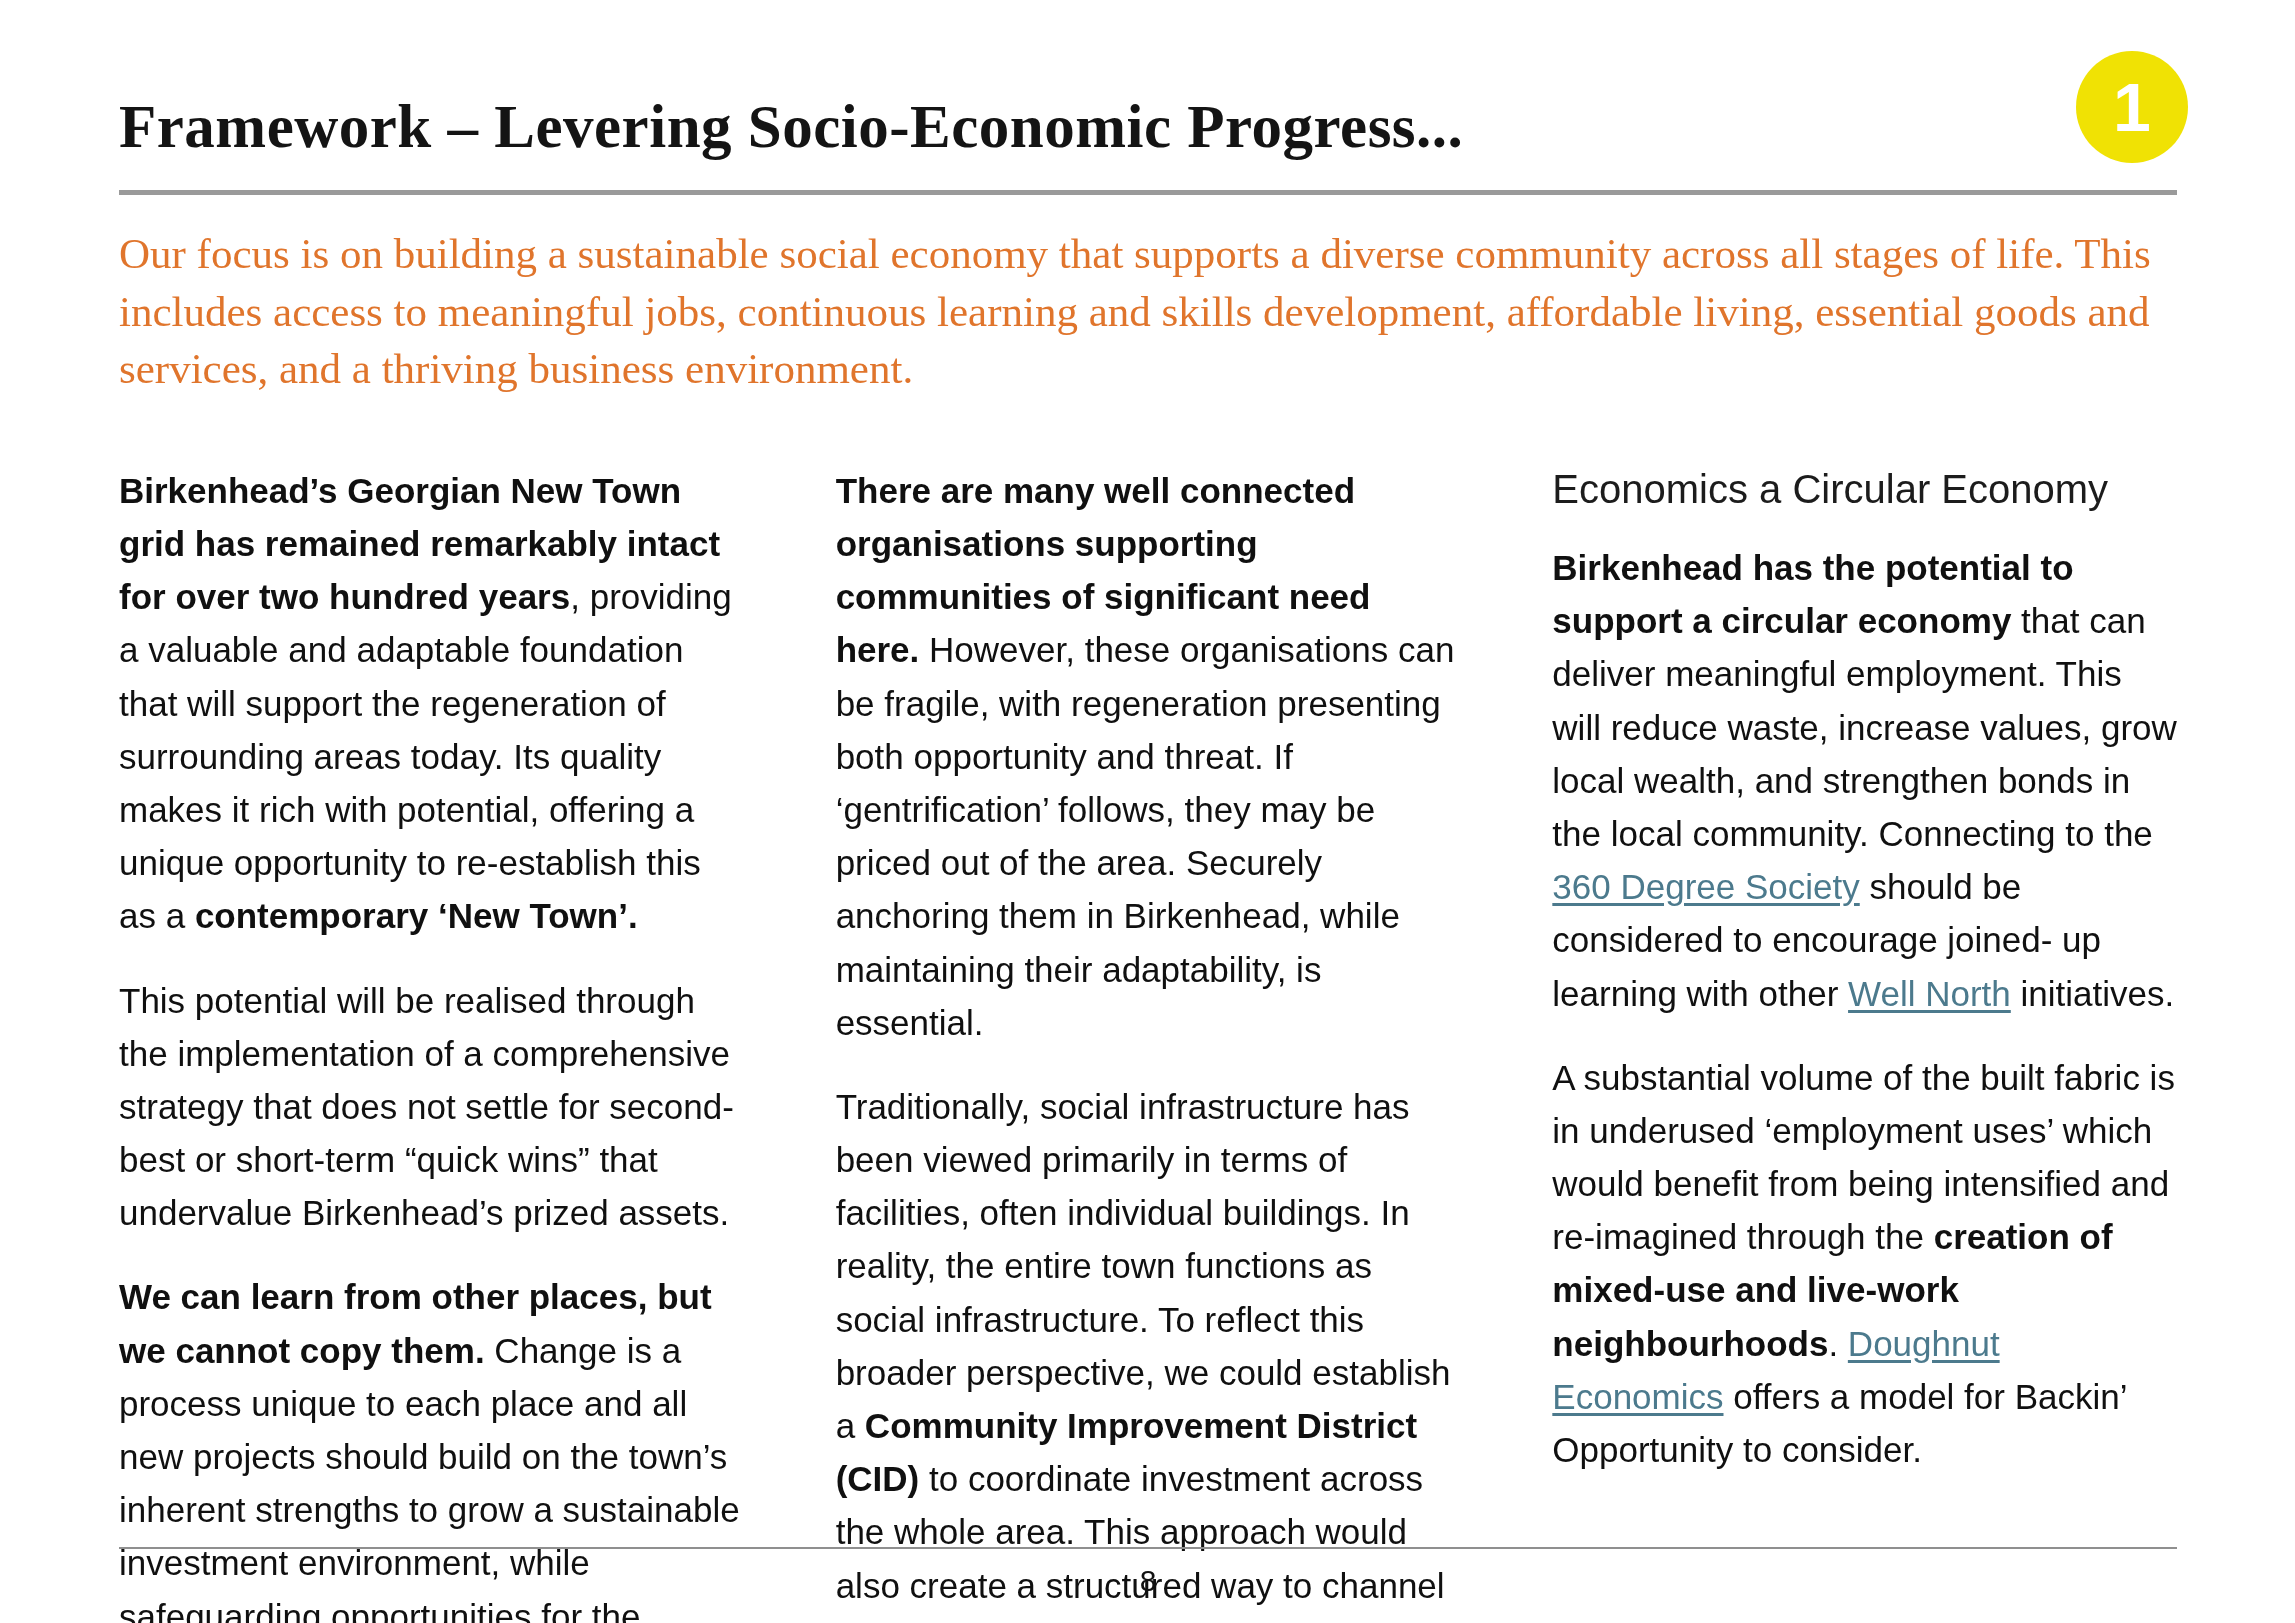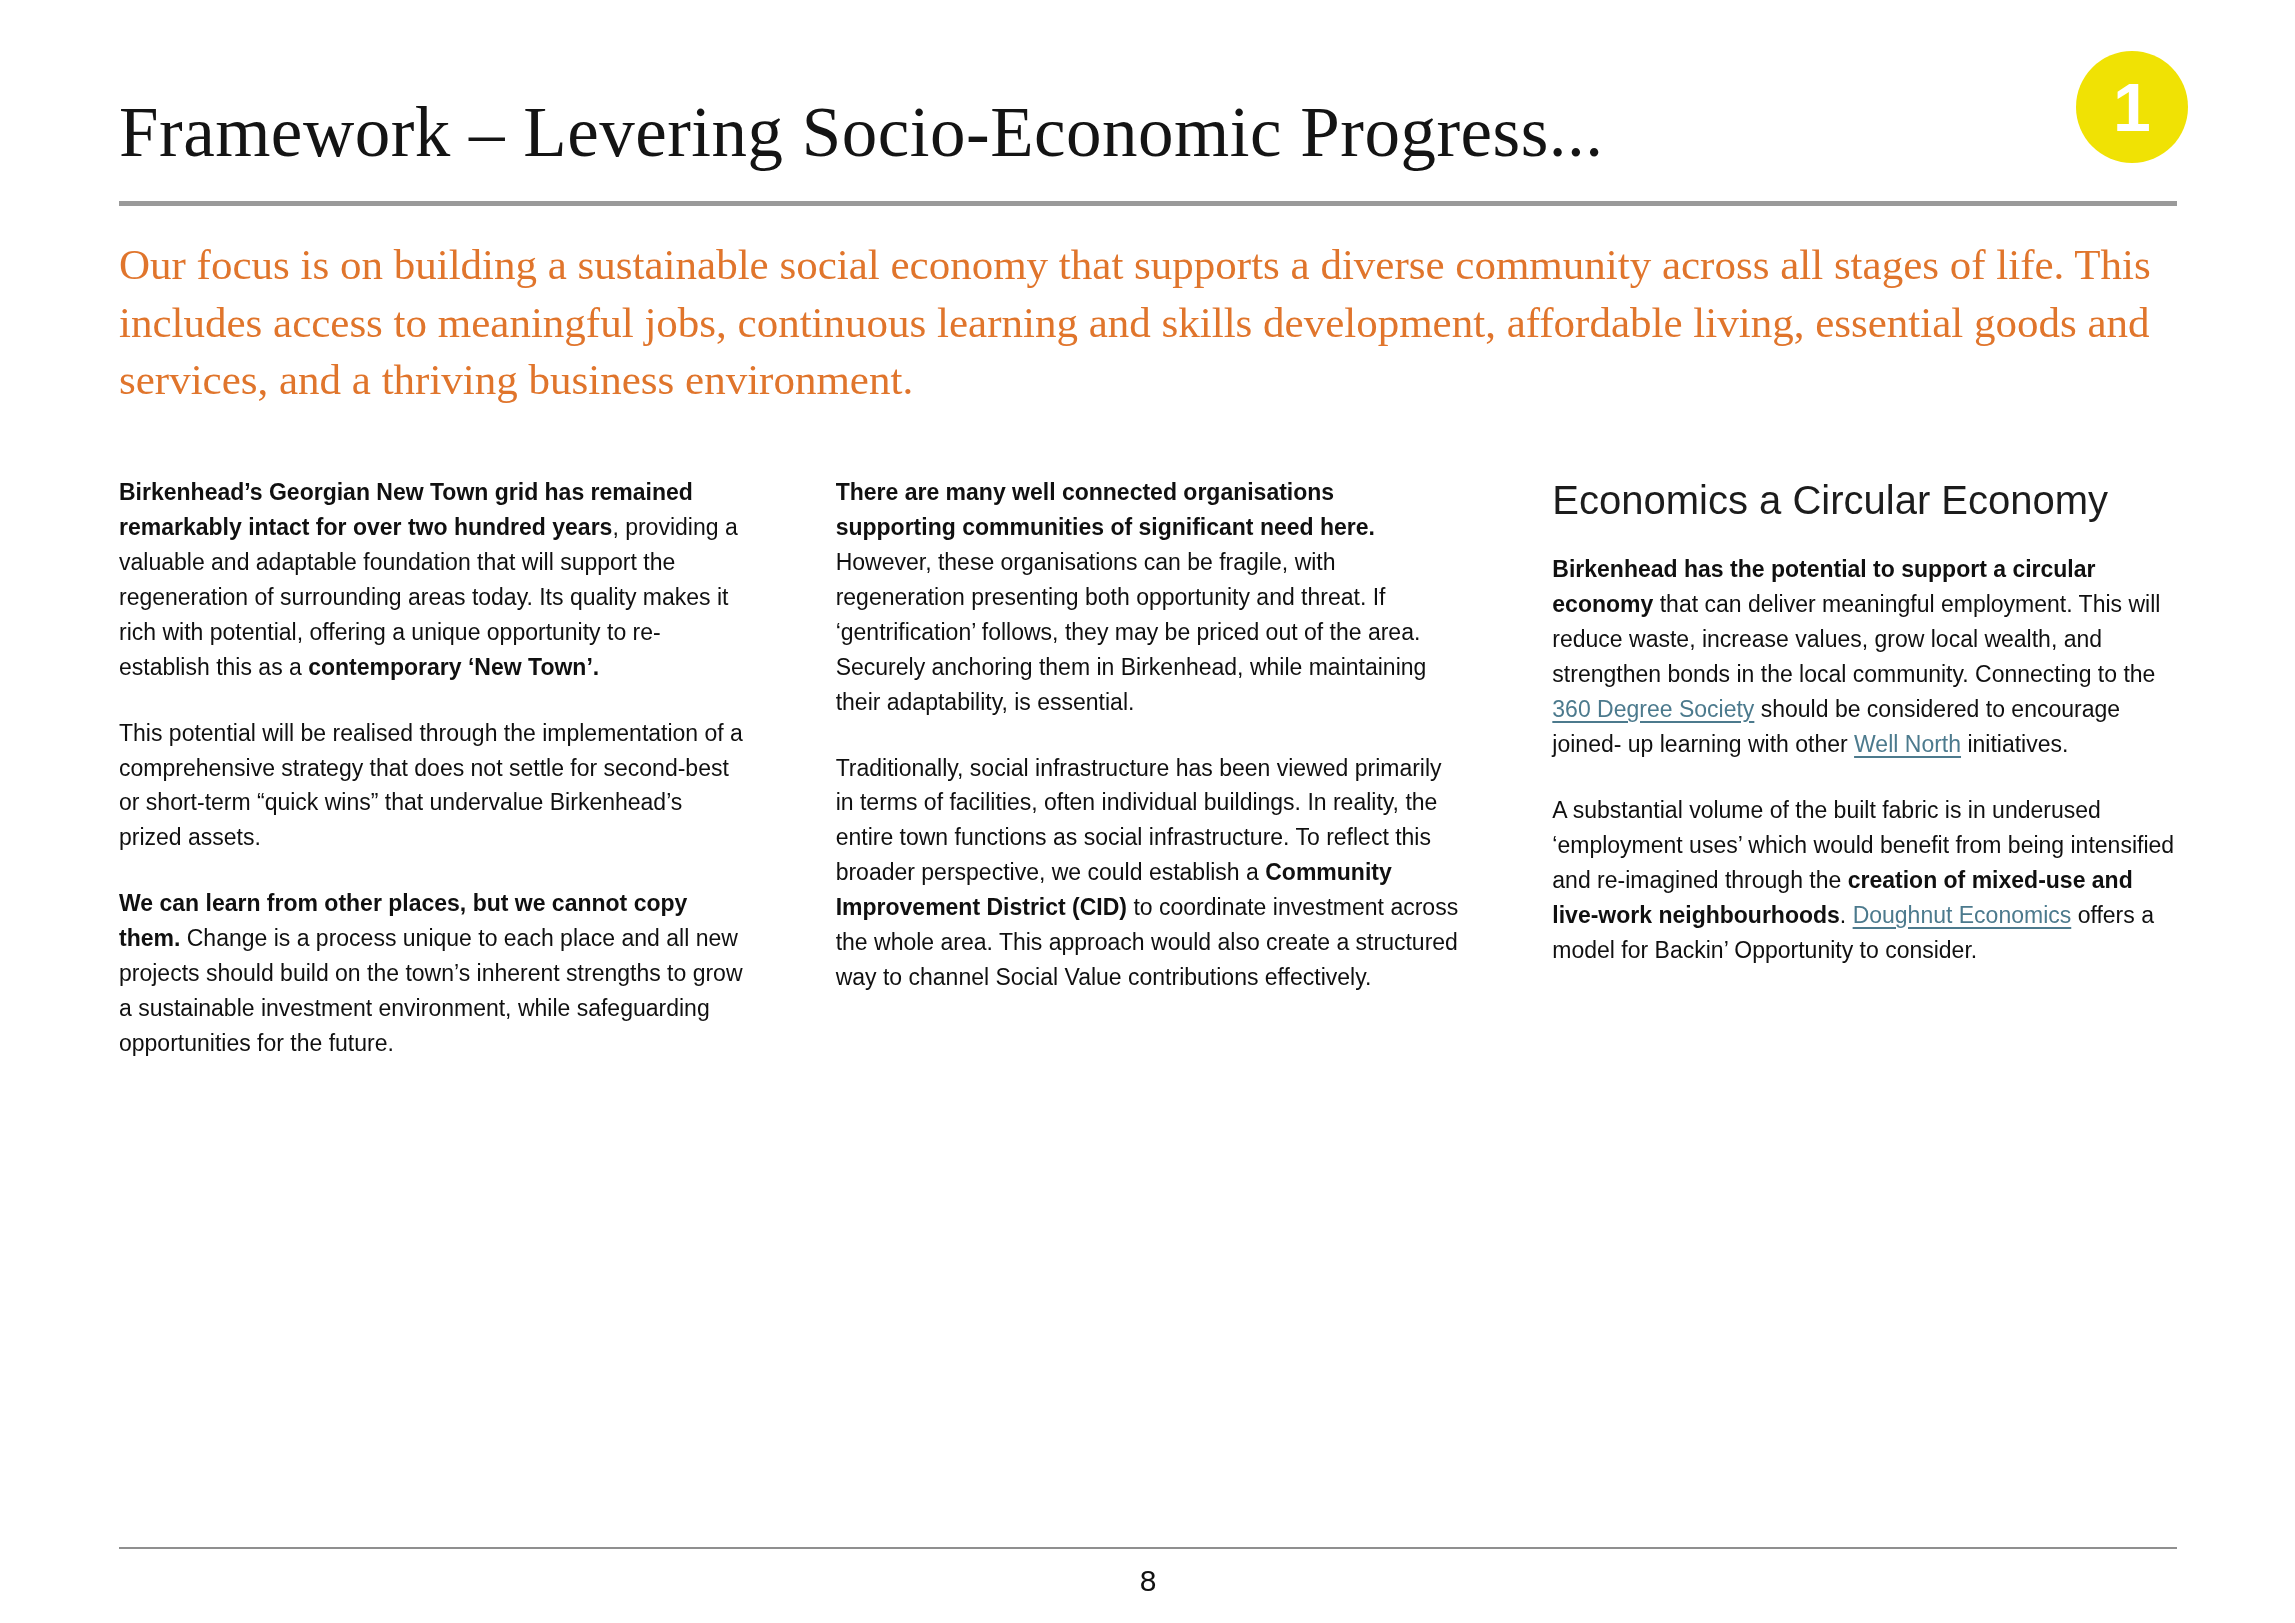--- a/index.html
+++ b/index.html
@@ -10,22 +10,22 @@
     position: relative;
     width: 2296px;
     height: 1624px;
     background: #fff;
     padding: 0 119px;
     overflow: hidden;
   }
 
   .title {
     font-family: "Liberation Serif", serif;
-    font-weight: 400;
-    font-size: 71px;
+    font-weight: 700;
+    font-size: 61px;
     letter-spacing: 0.5px;
     color: #141414;
     margin-top: 92px;
   }
 
   .badge {
     position: absolute;
     top: 51px;
     right: 108px;
     width: 112px;
@@ -67,21 +67,21 @@
 
   .col h2 {
     font-size: 40px;
     font-weight: 400;
     line-height: 1.28;
     color: #1c1c1c;
     margin-bottom: 26px;
   }
 
   .col p.body {
-    font-size: 23px;
+    font-size: 35px;
     line-height: 1.52;
     color: #101010;
     margin-bottom: 31px;
   }
 
   .col .bold { font-weight: 700; }
 
   .col a.link {
     color: var(--link-teal, #4c7a8d);
     text-decoration: underline;

